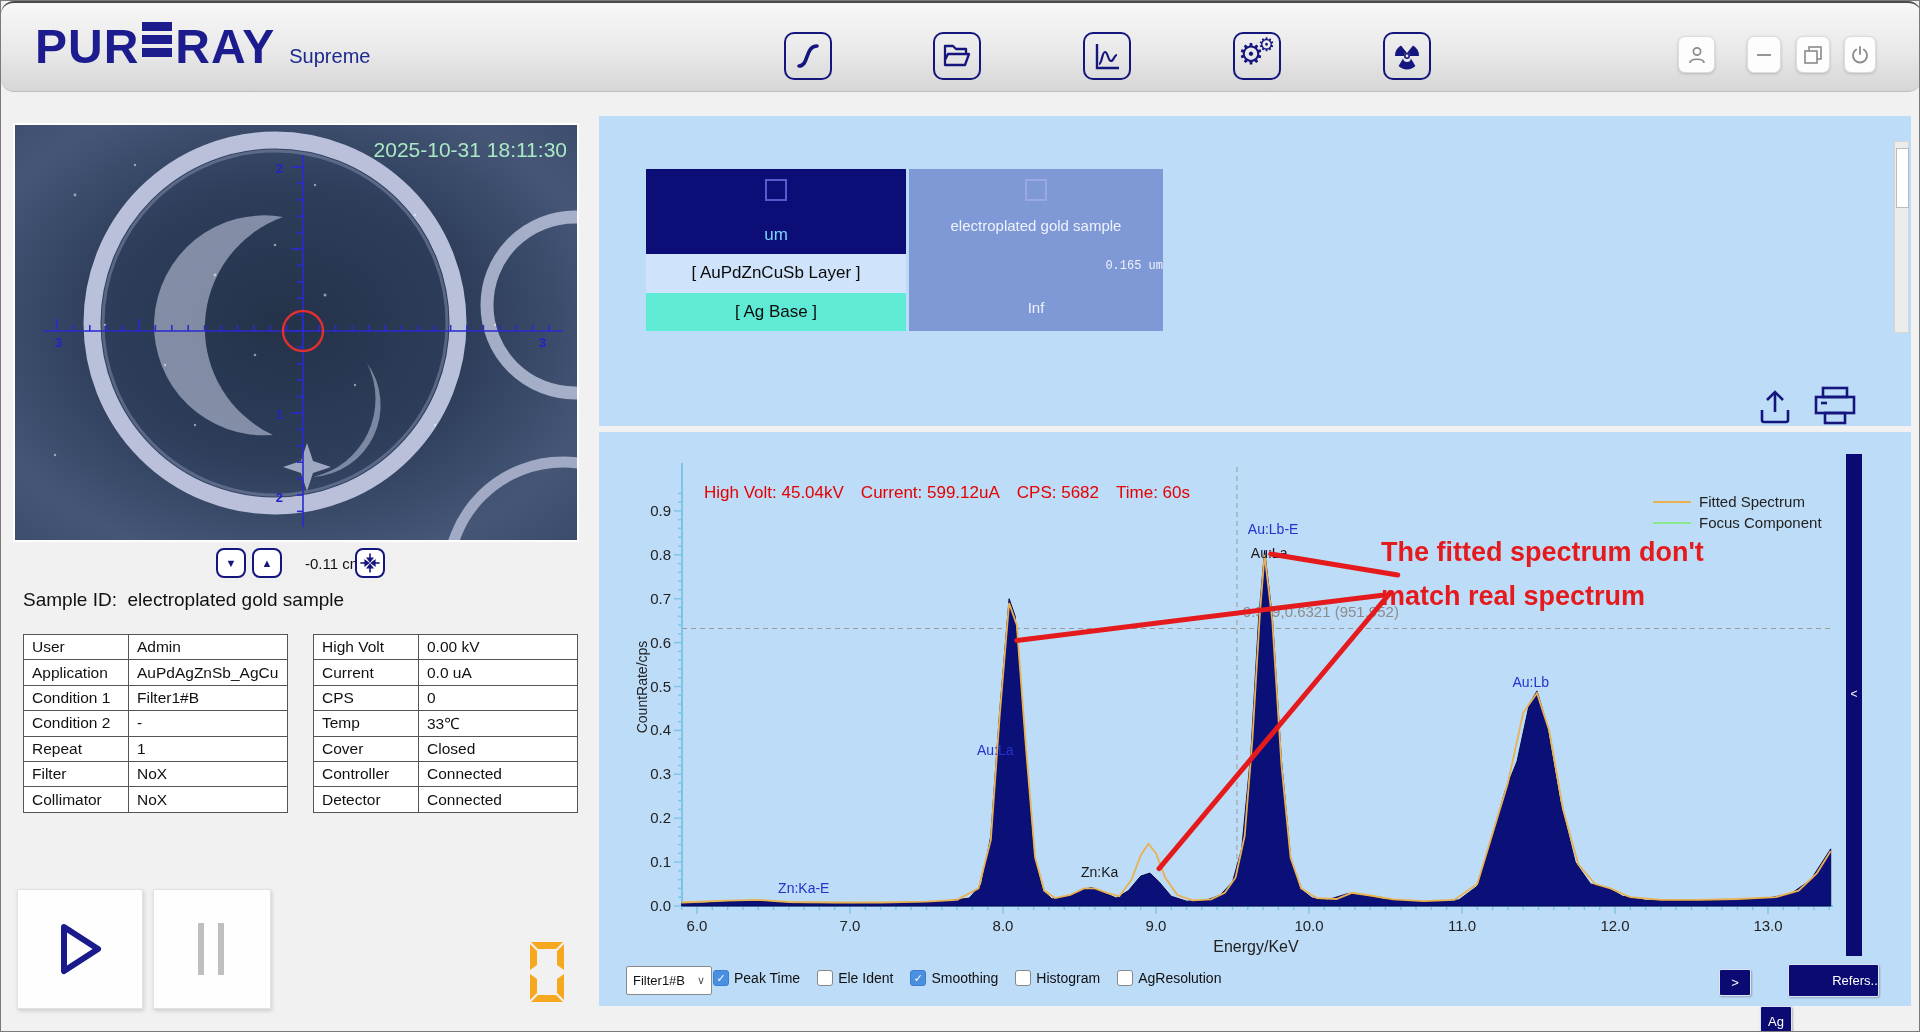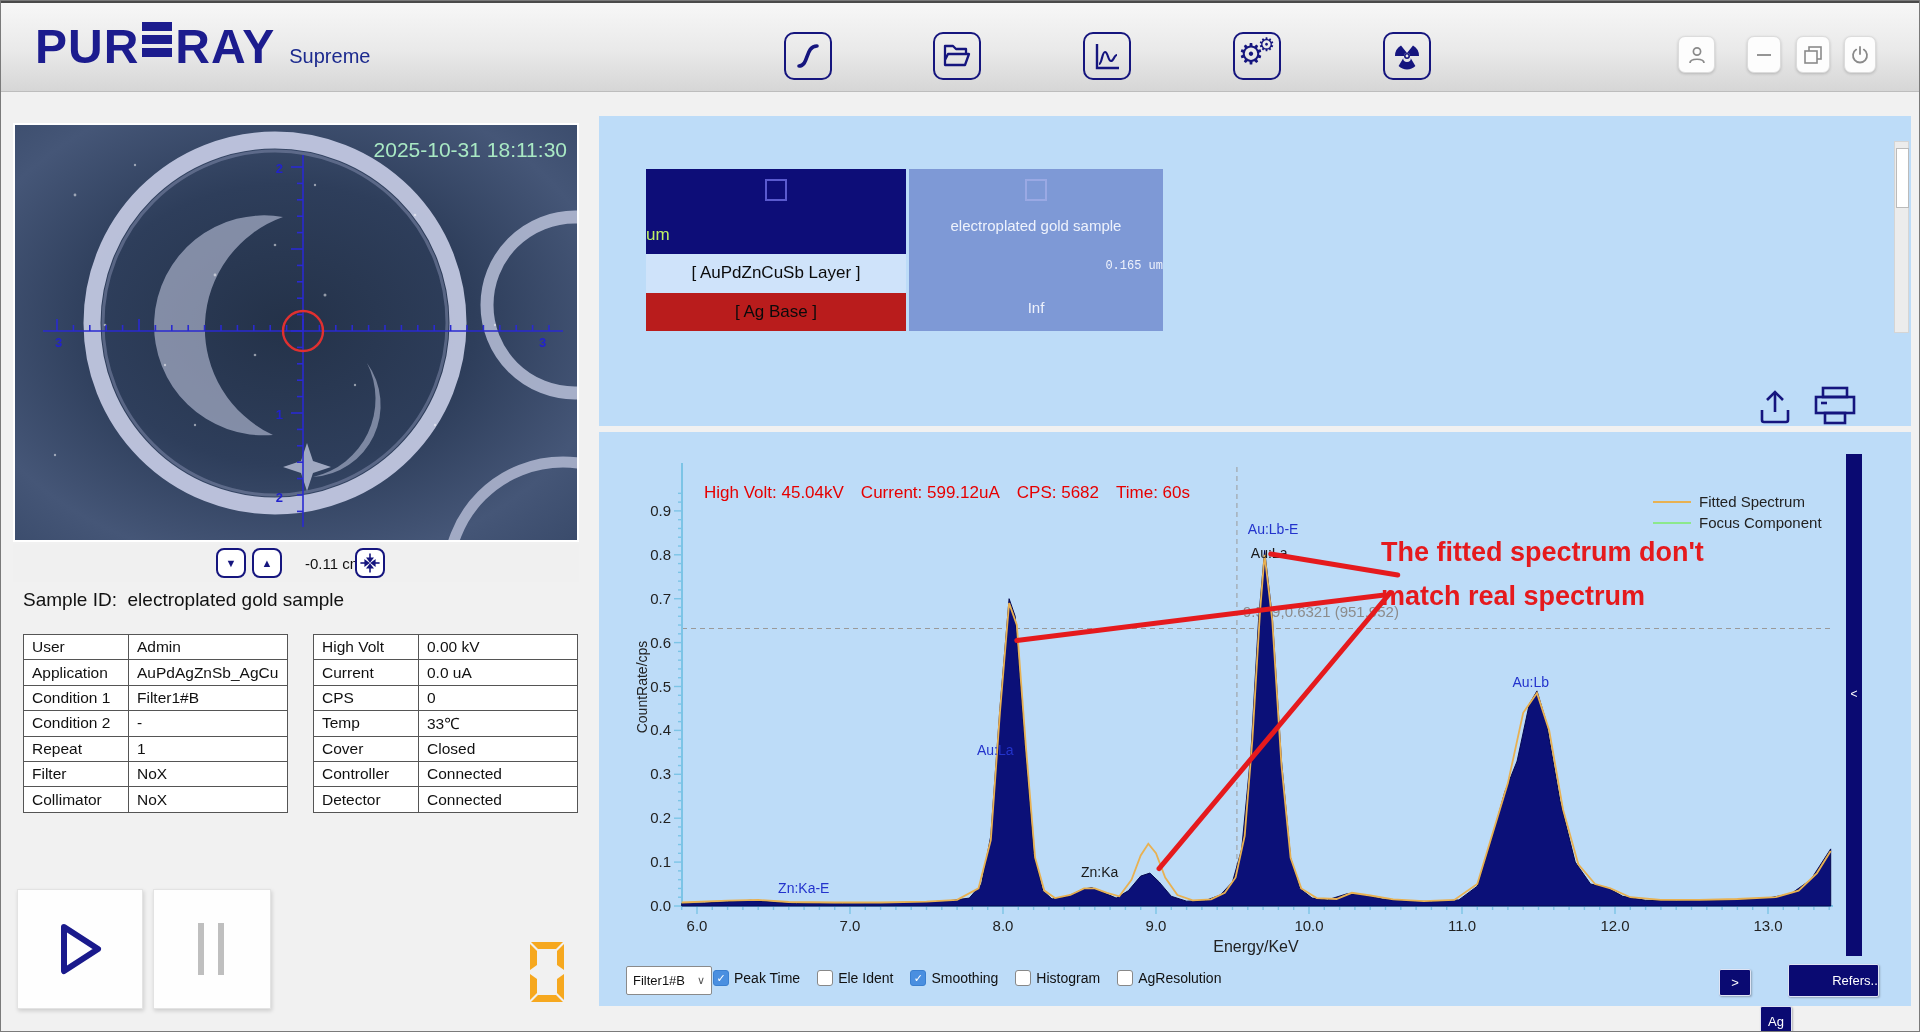--- a/index.html
+++ b/index.html
@@ -1,18 +1,18 @@
 <!DOCTYPE html>
 <html><head>
 <meta charset="utf-8">
 <style>
   html,body{margin:0;padding:0;background:#9a9a9a;font-family:"Liberation Sans",sans-serif;}
   #app{position:relative;width:1920px;height:1032px;background:#f1f1f1;overflow:hidden;border:1px solid #7a7a7a;box-sizing:border-box;}
   
-  #header{position:absolute;left:0;top:0;width:1920px;height:88px;background:linear-gradient(#f7f7f7,#e9e9e9 55%,#d6d6d6);border-top:2px solid #4a4a4a;border-bottom:1px solid #bdbdbd;}
+  #header{position:absolute;left:0;top:0;width:1920px;height:88px;background:linear-gradient(#f7f7f7,#e9e9e9 55%,#d6d6d6);border-top:2px solid #4a4a4a;border-bottom:1px solid #bdbdbd;border-radius:13px;}
   #logo{position:absolute;left:34px;top:16px;display:flex;align-items:baseline;color:#1c1c8e;}
   #logo .brand{font-size:48px;font-weight:bold;letter-spacing:1px;}
   #logo .ebars{display:inline-block;width:30px;margin:0 3px;position:relative;top:-2px;}
   #logo .ebars i{display:block;height:9px;background:#1c1c8e;margin:4px 0;}
   #logo .sub{font-size:20px;margin-left:14px;color:#1c2a8e;}
   .tool-btn{position:absolute;top:29px;width:48px;height:48px;border:2.5px solid #15157e;border-radius:10px;box-sizing:border-box;background:transparent;display:flex;align-items:center;justify-content:center;color:#15157e;cursor:pointer;}
   .win-btn{position:absolute;top:33px;height:37px;background:#fdfdfd;border:1px solid #dcdcdc;border-radius:7px;box-shadow:0 1px 3px rgba(0,0,0,.18);display:flex;align-items:center;justify-content:center;color:#8a8a8a;box-sizing:border-box;}
   
   #camera{position:absolute;left:12px;top:122px;width:566px;height:419px;background:#31415f;border:2px solid #ffffff;box-sizing:border-box;}
   #cam-strip{position:absolute;left:12px;top:543px;width:566px;height:38px;background:#f0f0f0;}
@@ -25,24 +25,24 @@
   #tableL{left:22px;} #tableR{left:312px;}
   .media-btn{position:absolute;top:888px;background:#fefefe;border:1px solid #e3e3e3;box-shadow:1px 2px 4px rgba(0,0,0,.15);display:flex;align-items:center;justify-content:center;}
   
   #panel-top{position:absolute;left:598px;top:115px;width:1312px;height:310px;background:#bddcf8;}
   #panel-chart{position:absolute;left:598px;top:431px;width:1312px;height:574px;background:#bddcf8;}
   .layer-col{position:absolute;top:53px;}
   #layer-left{left:47px;width:260px;}
   #layer-right{left:310px;width:254px;}
   #layer-head{height:85px;background:#0d0d78;position:relative;}
   .cb-outline{width:22px;height:22px;border:2px solid #5a5ace;position:absolute;left:50%;transform:translateX(-50%);top:10px;box-sizing:border-box;}
-  #layer-head .unit{position:absolute;bottom:9px;width:100%;text-align:left;color:#bef264;font-size:17px;}
+  #layer-head .unit{position:absolute;bottom:9px;width:100%;text-align:center;color:#7dd3fc;font-size:17px;}
   .layer-row{height:38.5px;display:flex;align-items:center;justify-content:center;font-size:17px;color:#0b0b0b;}
   #row-layer1{background:#cfe3fa;}
-  #row-layer2{background:#b91c1c;}
+  #row-layer2{background:#5eead4;}
   #layer-right .col{height:162px;background:#7e99d6;position:relative;color:#eef2fc;}
   #layer-right .cb-outline{border-color:#9aa9e4;}
   #layer-right .t1{position:absolute;top:48px;width:100%;text-align:center;font-size:15px;}
   #layer-right .t2{position:absolute;top:90px;width:100%;text-align:right;font-size:12px;font-family:Liberation Mono, monospace;}
   #layer-right .t3{position:absolute;top:130px;width:100%;text-align:center;font-size:15px;}
   #scrollbar{position:absolute;right:2px;top:25px;width:15px;height:192px;background:#ececec;border:1px solid #d5d5d5;box-sizing:border-box;}
   #scroll-thumb{position:absolute;left:1px;top:6px;width:11px;height:58px;background:#ffffff;border:1px solid #bbb;}
   #side-handle{position:absolute;left:1845px;top:453px;width:16px;height:502px;background:#0a0a72;color:#fff;font-size:12px;text-align:center;line-height:480px;}
   
   #filter-dd{position:absolute;left:625px;top:965px;width:86px;height:29px;background:#fff;border:1px solid #8a8a8a;border-radius:2px;font-size:13px;color:#111;display:flex;align-items:center;justify-content:space-between;padding:0 6px;box-sizing:border-box;}

